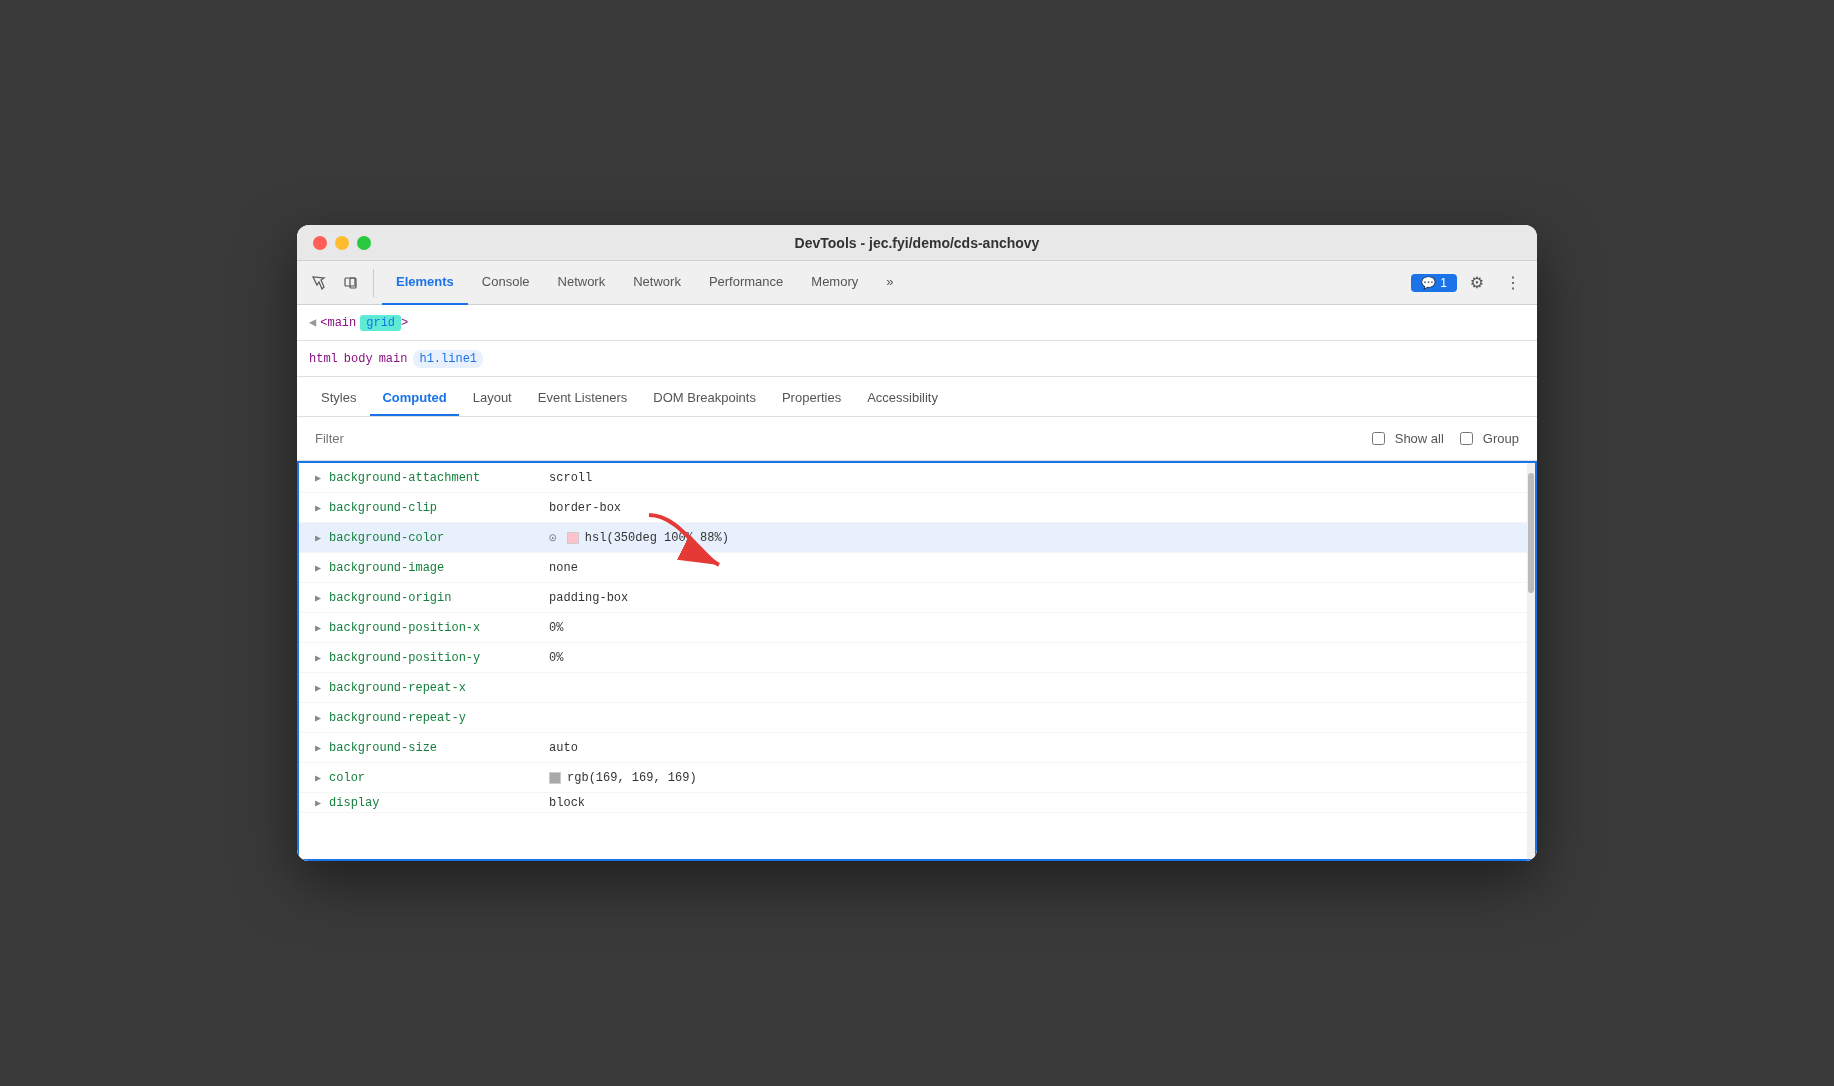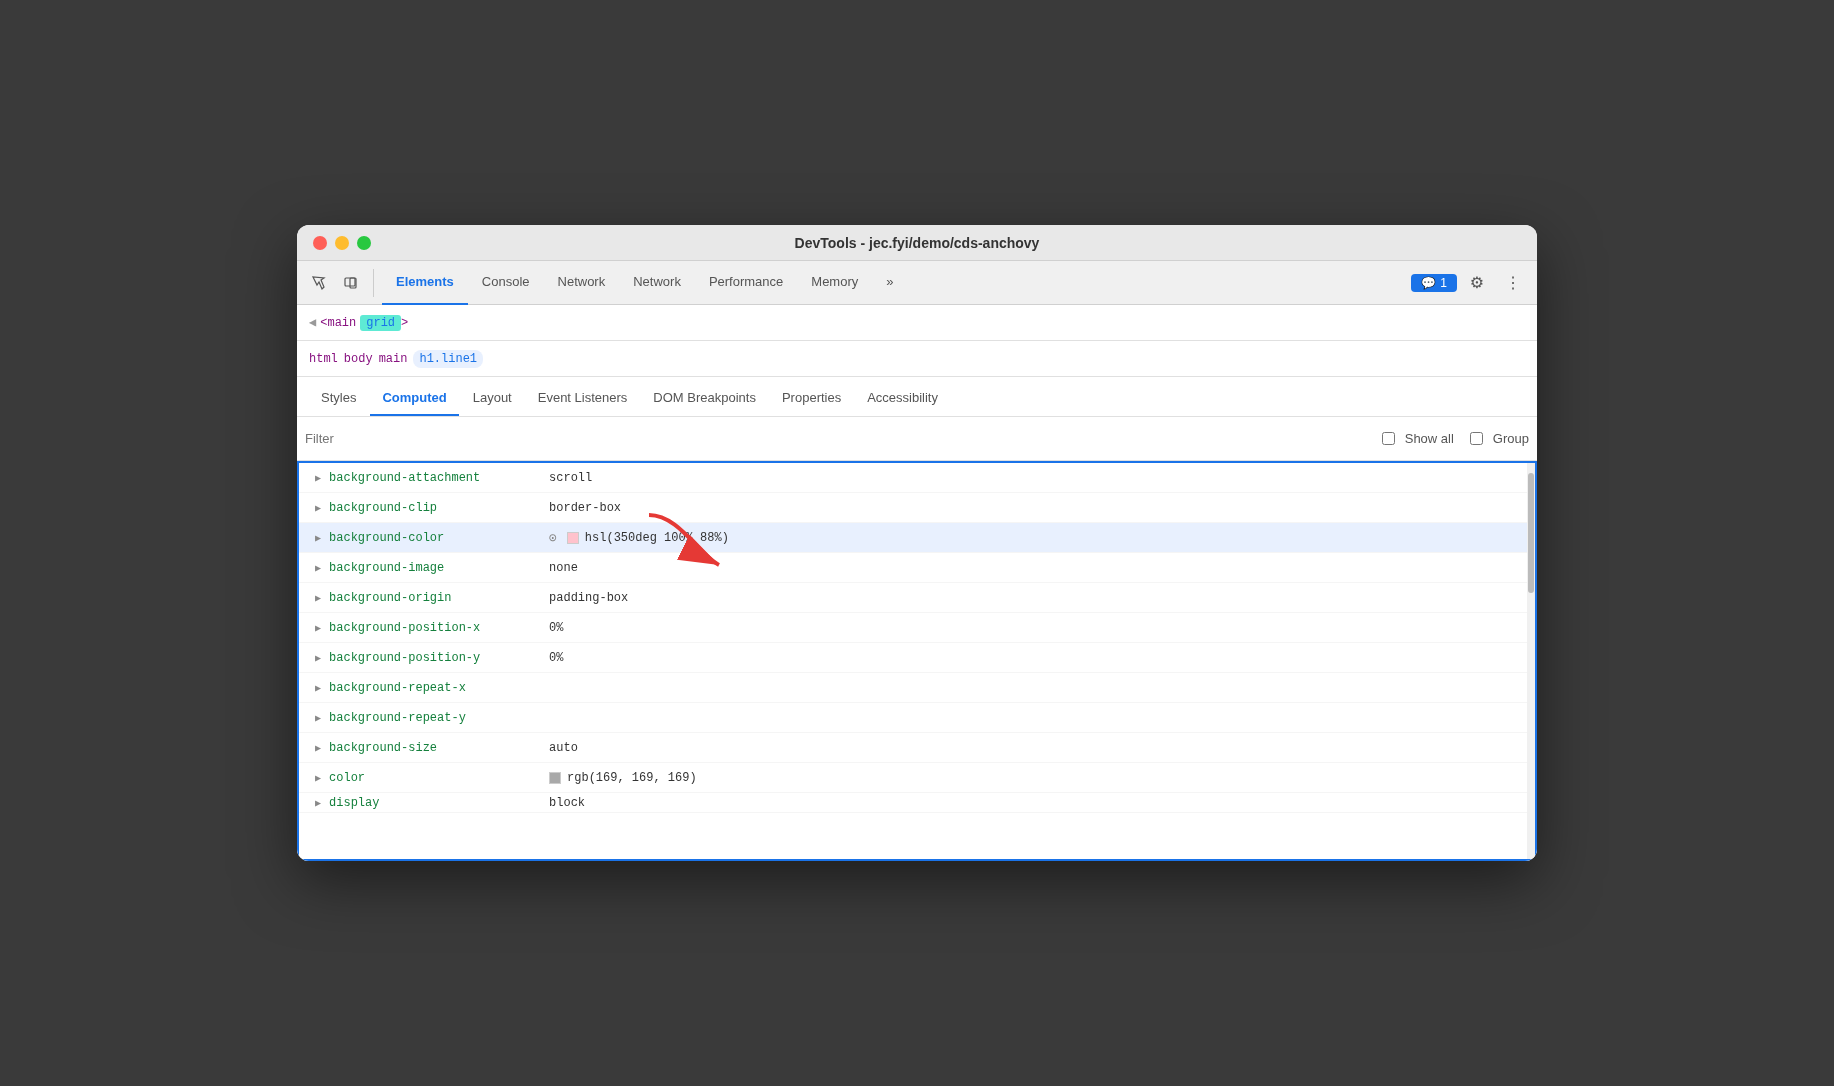--- a/index.html
+++ b/index.html
@@ -187,21 +187,21 @@
       border-bottom: 2px solid #1a73e8;
       font-weight: 700;
     }
 
     
     .filter-bar {
       background: white;
       height: 44px;
       display: flex;
       align-items: center;
-      padding: 0 8px;
+      padding: 0 18px;
       border-bottom: 1px solid #e0e0e0;
     }
     .filter-input {
       flex: 1;
       border: none;
       outline: none;
       font-size: 13px;
       color: #333;
       background: transparent;
     }

